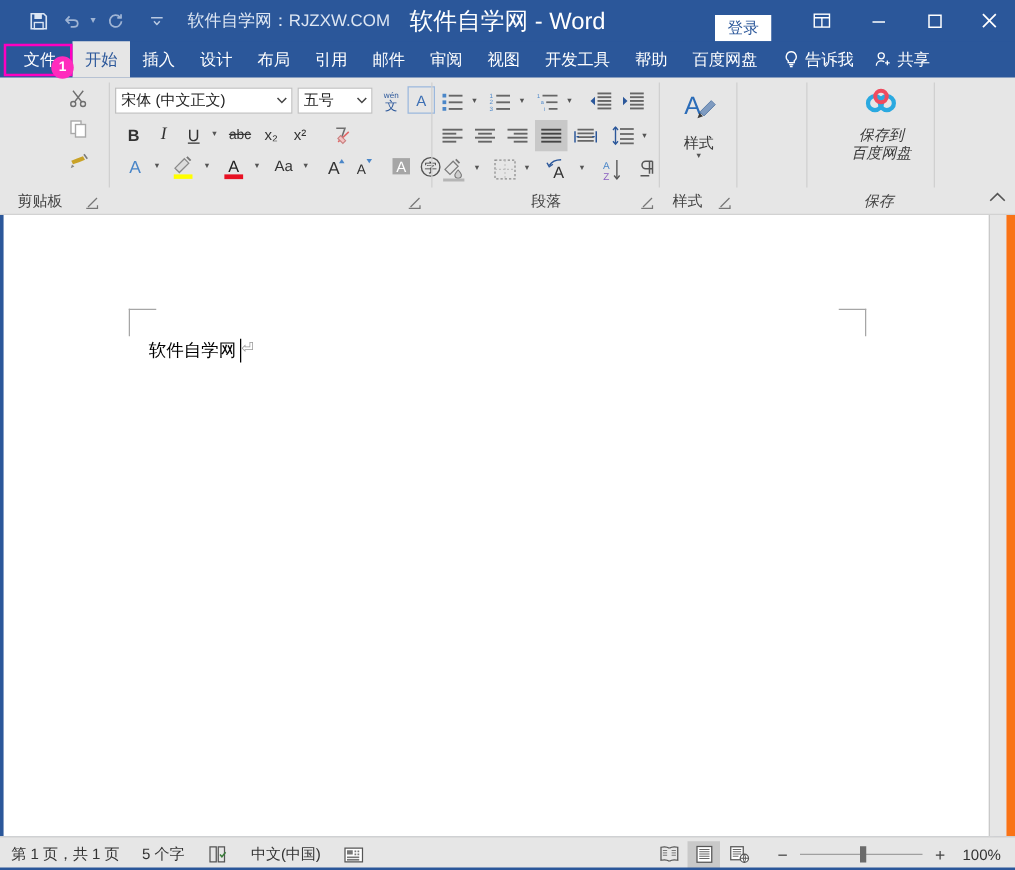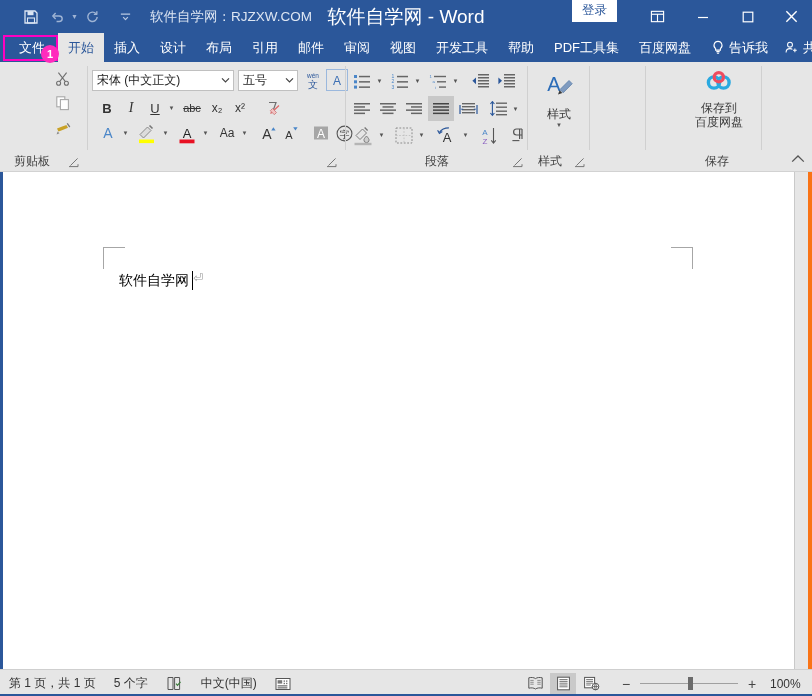--- a/index.html
+++ b/index.html
@@ -41,21 +41,21 @@
   .title-center {
     position: absolute; left: 0; top: 0; width: 812px; height: 33px;
     display: flex; align-items: center; justify-content: center;
     pointer-events: none;
   }
   .title-center span {
     color: #ffffff; font-size: 19px; white-space: nowrap;
   }
   .title-right {
     position: absolute; right: 0; top: 0; height: 33px;
-    display: flex; align-items: flex-start;
+    display: flex; align-items: flex-end;
   }
   .signin-btn {
     background: #ffffff; color: #2b579a;
     font-size: 12.5px; line-height: 1;
     padding: 4px 10px 5px 10px;
     margin-right: 18px;
     border: none;
     font-family: inherit;
   }
   .winbtn {
@@ -173,21 +173,21 @@
     position: absolute; right: 7px; bottom: 3px;
     color: #555;
   }
 
   
   .docarea {
     position: absolute; left: 0; top: 172px;
     width: 812px; height: 497px;
     background: #ffffff;
     border-left: 3px solid #2b579a;
-    border-right: 4px solid #f97316;
+    border-right: 7px solid #f97316;
   }
   .page {
     position: absolute;
     left: 0; top: 0;
     width: 792px; height: 497px;
     background: #ffffff;
   }
   .page-gutter-right {
     position: absolute; right: 0; top: 0; width: 14px; height: 497px;
     background: #e6e6e6;
@@ -347,23 +347,20 @@
       <span>审阅</span>
     </div>
     <div class="tab">
       <span>视图</span>
     </div>
     <div class="tab">
       <span>开发工具</span>
     </div>
     <div class="tab">
       <span>帮助</span>
-    </div>
-    <div class="tab">
-      <span>PDF工具集</span>
     </div>
     <div class="tab">
       <span>百度网盘</span>
     </div>
     <div class="tab with-icon" style="margin-left:4px;">
       <span class="tab-icon">
         <svg width="14" height="15" viewBox="0 0 14 15" fill="none">
           <path d="M7 1.4a4 4 0 0 0-2.4 7.2v1.5h4.8V8.6A4 4 0 0 0 7 1.4z" stroke="#ffffff" stroke-width="1.1" fill="none"></path>
           <path d="M5.3 11.6h3.4M5.9 13.2h2.2" stroke="#ffffff" stroke-width="1.1"></path>
         </svg>
@@ -735,21 +732,21 @@
             <path d="M9.6 1.4 2.4 8.6" stroke="#777" stroke-width="1"></path>
         </svg>
       </div>
       <div class="rgroup-sep" style="left:61px;"></div>
     </div>
 
     <div class="rgroup" style="left:590px; width:56px;">
       <div class="rgroup-sep" style="left:55px;"></div>
     </div>
 
-    <div class="rgroup" style="left:676px; width:86px;">
+    <div class="rgroup" style="left:662px; width:86px;font-style:italic;">
       <div class="big-btn" style="left:13px; top:8px; width:60px;">
         <span>
           <svg width="32" height="28" viewBox="0 0 32 28">
             <circle cx="11" cy="12.5" r="5.6" fill="none" stroke="#2aa9e0" stroke-width="3.4"></circle>
             <circle cx="20.5" cy="12.5" r="5.6" fill="none" stroke="#2aa9e0" stroke-width="3.4"></circle>
             <circle cx="15.8" cy="7.2" r="4.6" fill="none" stroke="#ef4b5e" stroke-width="3.2"></circle>
           </svg>
         </span>
         <span class="lbl">保存到</span>
         <span class="lbl">百度网盘</span>

